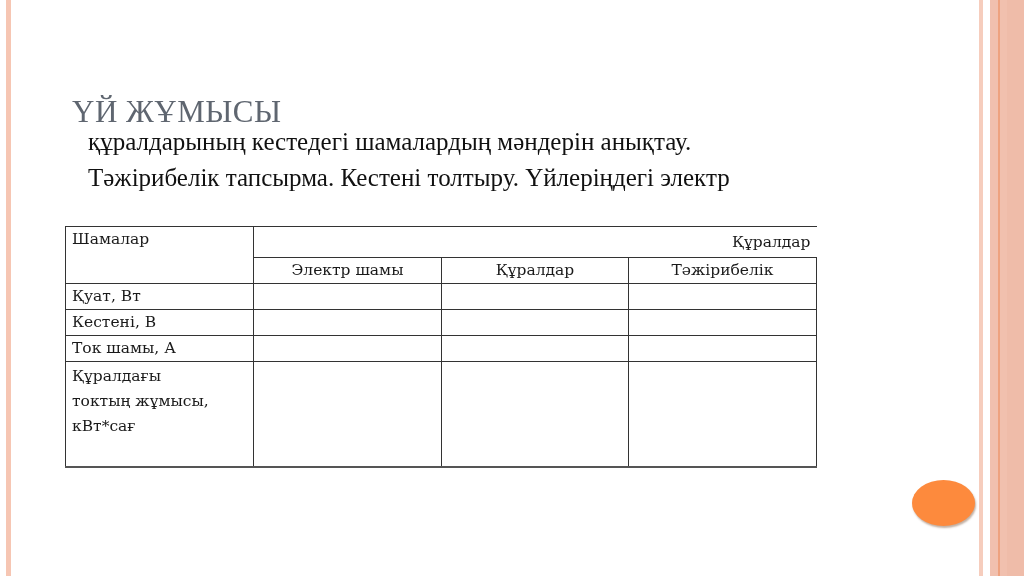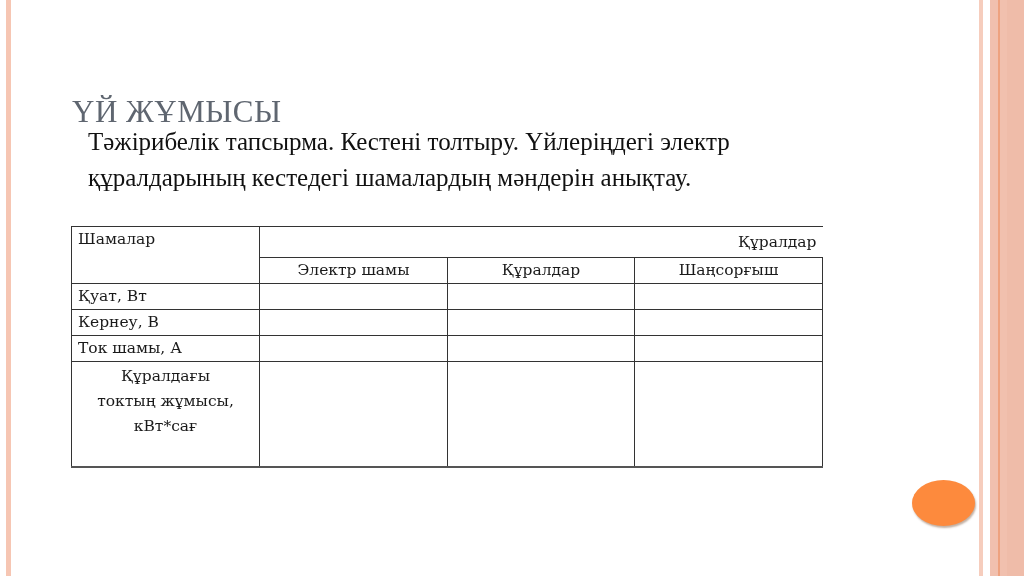--- a/index.html
+++ b/index.html
@@ -43,21 +43,21 @@
       width: 800px;
       margin: 0;
       font-size: 25px;
       line-height: 36px;
       color: #111111;
     }
     .slide-body span { display: block; white-space: nowrap; }
 
     table.data-table {
       position: absolute;
-      left: 71px;
+      left: 65px;
       top: 226px;
       border-collapse: collapse;
       font-size: 15.5px;
       color: #1a1a1a;
       font-family: "DejaVu Serif", "Liberation Serif", serif;
       table-layout: fixed;
     }
     table.data-table td {
       border: 1.5px solid #333333;
       padding: 0 6px;
@@ -75,21 +75,21 @@
     tr.r td { height: 26px; margin-left: 28px; }
     tr.rlast td { height: 105px; border-bottom: 2.5px solid #555555; }
 
     td.header-group {
       border-right: none !important;
       text-align: right;
       padding-left: 40px !important;
       line-height: 30px !important;
     }
     td.center { text-align: center; }
-    td.label-multi { line-height: 25px !important; padding-top: 2px !important; text-align: center; }
+    td.label-multi { line-height: 25px !important; padding-top: 2px !important; }
     td.empty-cell { background: #ffffff; }
 
     .action-oval {
       position: absolute;
       left: 912px;
       top: 480px;
       width: 63px;
       height: 46px;
       border-radius: 50%;
       background: #fd8a3d;
@@ -101,49 +101,49 @@
 
 <div class="stripe stripe-left"></div>
 <div class="stripe stripe-r1"></div>
 <div class="stripe stripe-r2"></div>
 <div class="stripe stripe-r3"></div>
 <div class="stripe stripe-r4"></div>
 
 <h1 class="slide-title">ҮЙ ЖҰМЫСЫ</h1>
 
 <p class="slide-body">
+  <span>құралдарының кестедегі шамалардың мәндерін анықтау.</span>
   <span>Тәжірибелік тапсырма. Кестені толтыру. Үйлеріңдегі электр</span>
-  <span>құралдарының кестедегі шамалардың мәндерін анықтау.</span>
 </p>
 
 <table class="data-table">
   <colgroup>
     <col class="c0">
       <col class="c1">
       <col class="c2">
       <col class="c3">
   </colgroup>
   <tbody>
     <tr class="h1">
       <td rowspan="2">Шамалар</td>
       <td colspan="3" class="header-group">Құралдар</td>
     </tr>
     <tr class="h2">
       <td class="center">Электр шамы</td>
       <td class="center">Құралдар</td>
-      <td class="center">Шаңсорғыш</td>
+      <td class="center">Тәжірибелік</td>
     </tr>
     <tr class="r">
       <td>Қуат, Вт</td>
       <td class="empty-cell"></td>
       <td class="empty-cell"></td>
       <td class="empty-cell"></td>
     </tr>
     <tr class="r">
-      <td>Кернеу, В</td>
+      <td>Кестені, В</td>
       <td class="empty-cell"></td>
       <td class="empty-cell"></td>
       <td class="empty-cell"></td>
     </tr>
     <tr class="r">
       <td>Ток шамы, А</td>
       <td class="empty-cell"></td>
       <td class="empty-cell"></td>
       <td class="empty-cell"></td>
     </tr>

